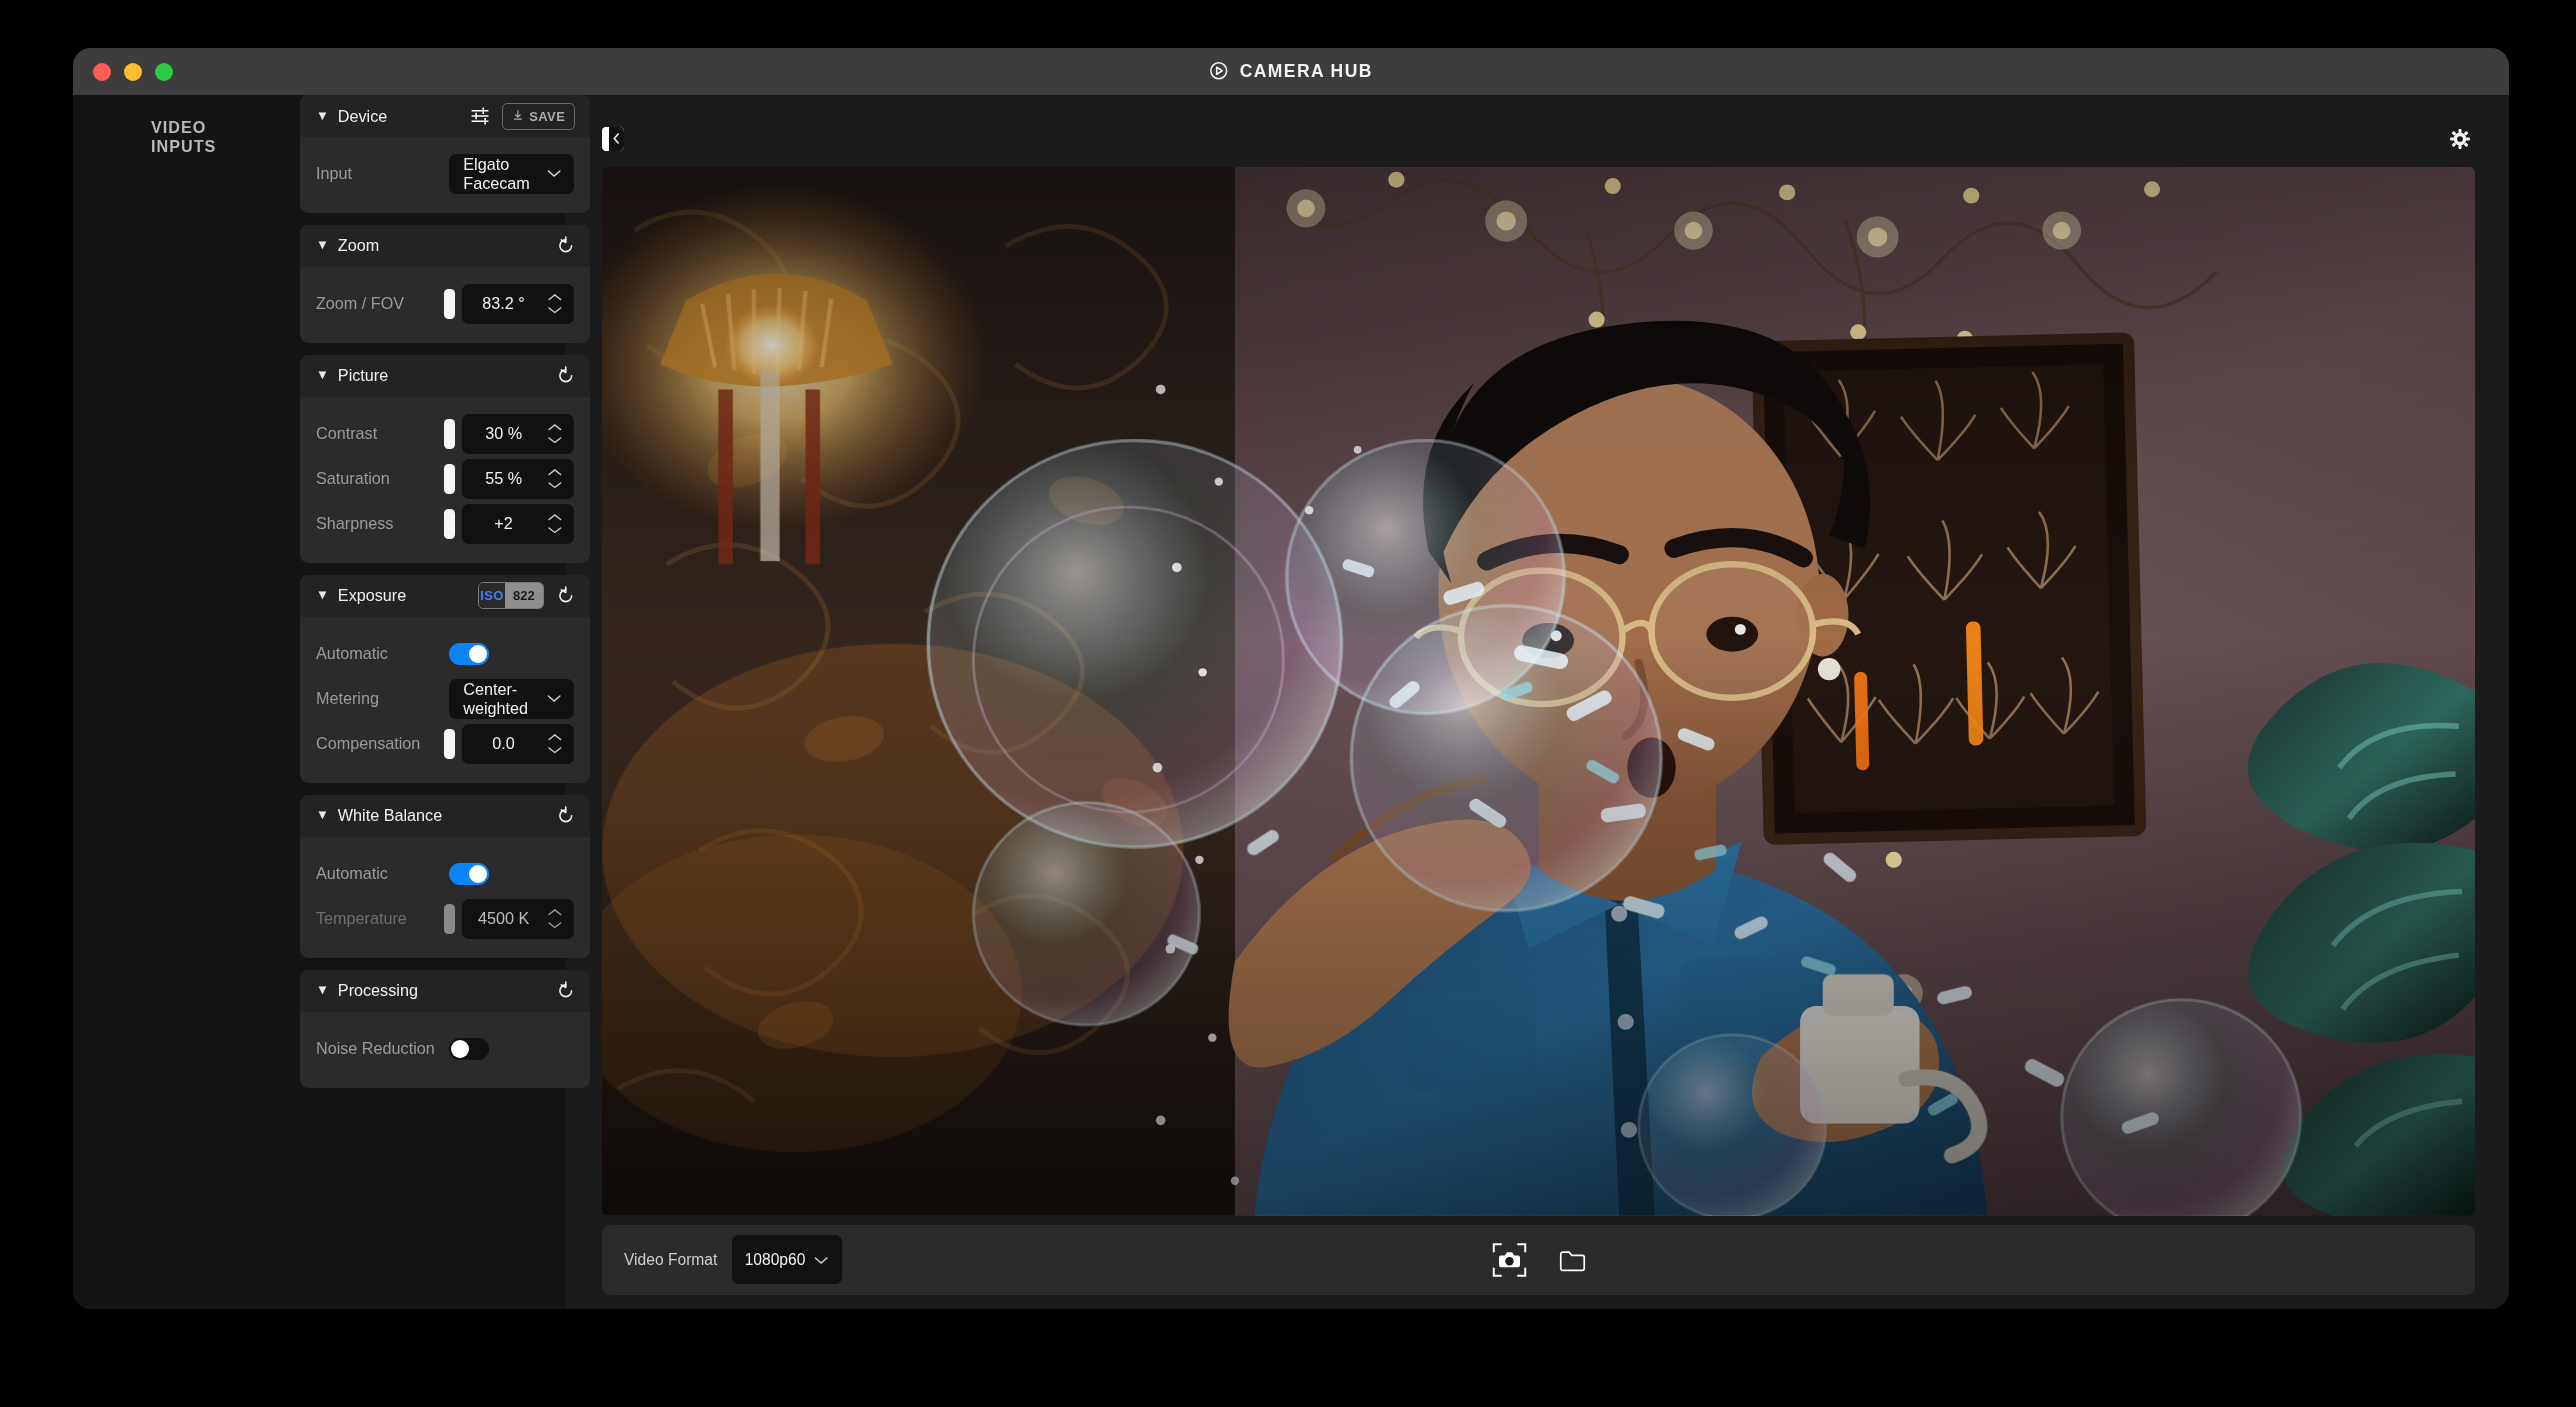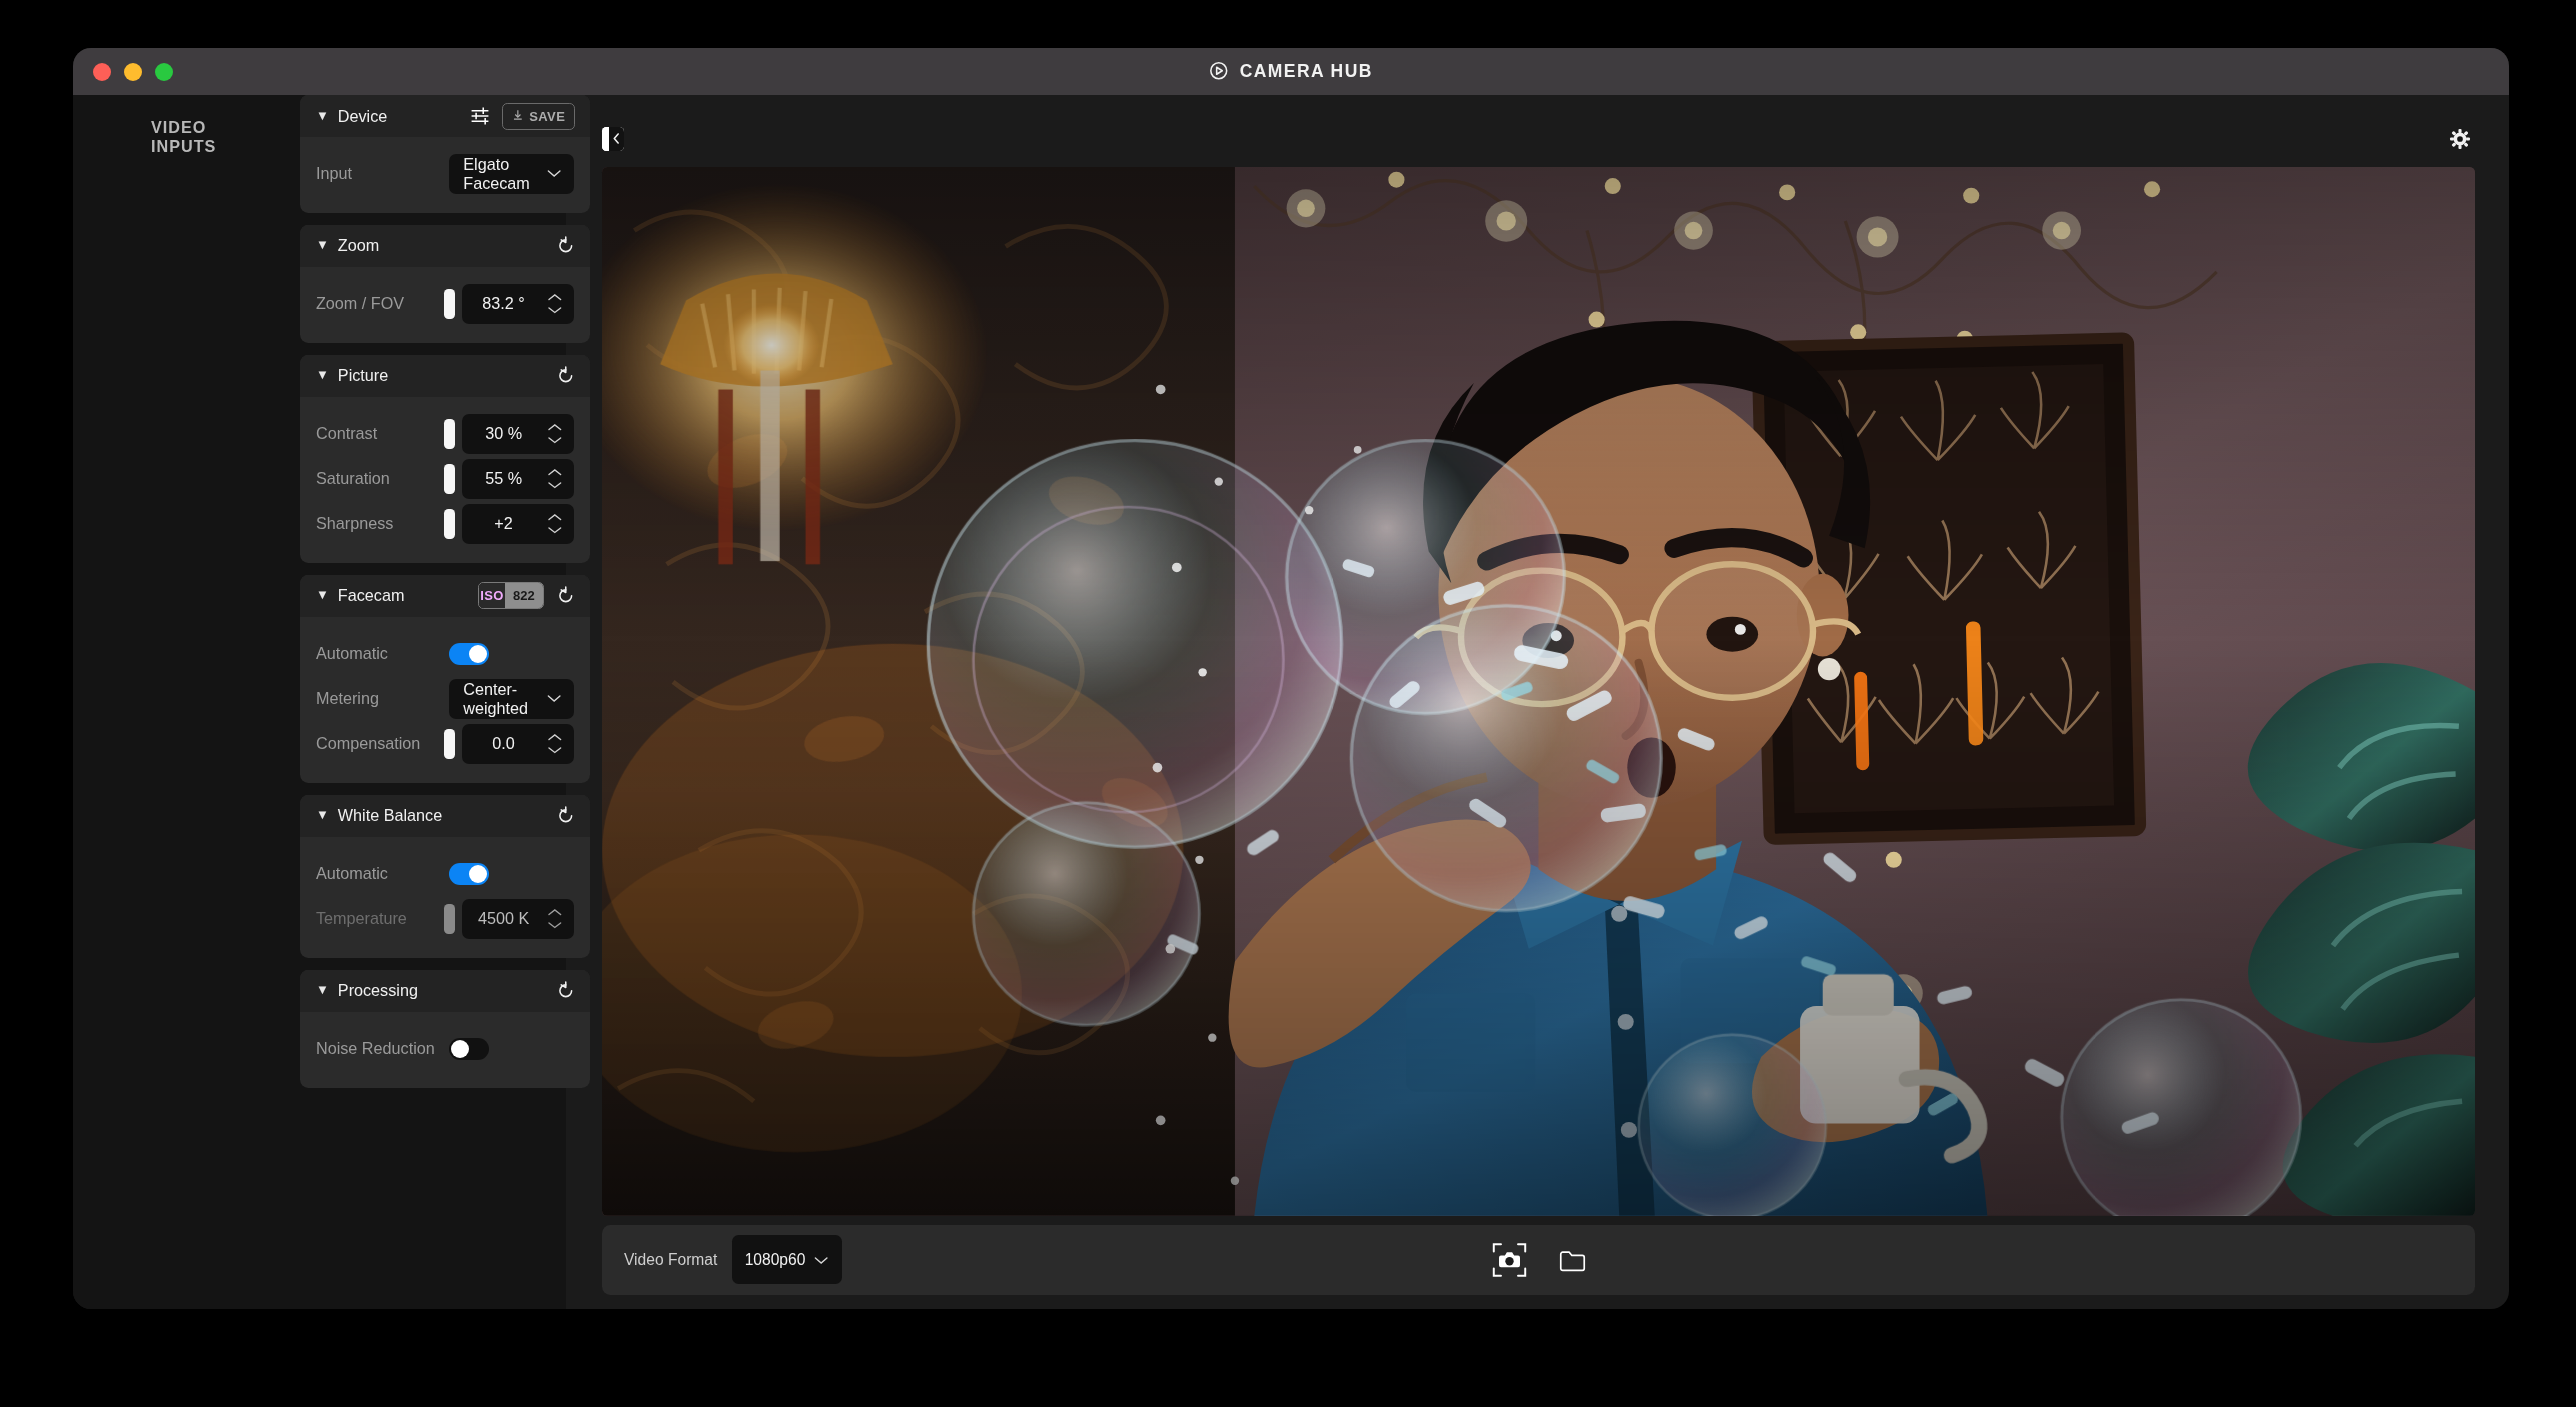--- a/index.html
+++ b/index.html
@@ -87,21 +87,21 @@
   .seg.off{background:#111;}
   .seg.on{background:#0b84f5;}
 
   
   .hdr-right{display:flex;align-items:center;gap:11.7px;}
   .iconbtn{display:flex;align-items:center;justify-content:center;cursor:pointer;}
   .savebtn{border:1.3px solid #6a6a6a;border-radius:5.2px;height:25px;padding:0 9px;
     display:flex;align-items:center;gap:5.2px;color:#adadad;font-size:13px;font-weight:bold;
     letter-spacing:0.4px;}
   .isobadge{display:flex;height:25px;border:1px solid #7a7a7a;border-radius:5.2px;overflow:hidden;}
-  .isobadge .k{background:#2a2a2a;color:#f0abfc;font-size:13px;font-weight:bold;
+  .isobadge .k{background:#2a2a2a;color:#3b82f6;font-size:13px;font-weight:bold;
     padding:0 1px;display:flex;align-items:center;letter-spacing:0.3px;}
   .isobadge .v{background:#8e8e8e;color:#1a1a1a;font-size:13px;font-weight:bold;
     padding:0 8.4px;display:flex;align-items:center;}
 
   
   #main{flex:1;display:flex;flex-direction:column;padding:16px 34px 0 0;box-sizing:border-box;margin-left:36px;}
   #main-topbar{height:56px;display:flex;align-items:center;justify-content:space-between;
     padding:0 3.9px 0 0;box-sizing:border-box;}
   .panel-toggle{width:22px;height:23.4px;border-radius:4.5px;background:#fff;
     display:flex;align-items:center;justify-content:center;position:relative;overflow:hidden;}
@@ -299,21 +299,21 @@
                   </span>
                 </div>
               </div>
 
             </div>
           </div>
 
           <div class="card">
             <div class="card-head">
               <span class="caret">▼</span>
-              <span class="card-title">Facecam</span>
+              <span class="card-title">Exposure</span>
               <div class="hdr-right">
                 <div class="isobadge">
                   <span class="k">ISO</span>
                   <span class="v">822</span>
                 </div>
                 <div class="iconbtn">
                   <svg width="19.5" height="19.5" viewBox="0 0 30 30">
                     <path d="M24 15 A9 9 0 1 1 15 6 L15 6" fill="none" stroke="#f0f0f0" stroke-width="2.4" stroke-linecap="round"></path>
                     <path d="M15 1.5 L15 10 L8 6" fill="none" stroke="#f0f0f0" stroke-width="2.4" stroke-linecap="round" stroke-linejoin="round"></path>
                   </svg>

